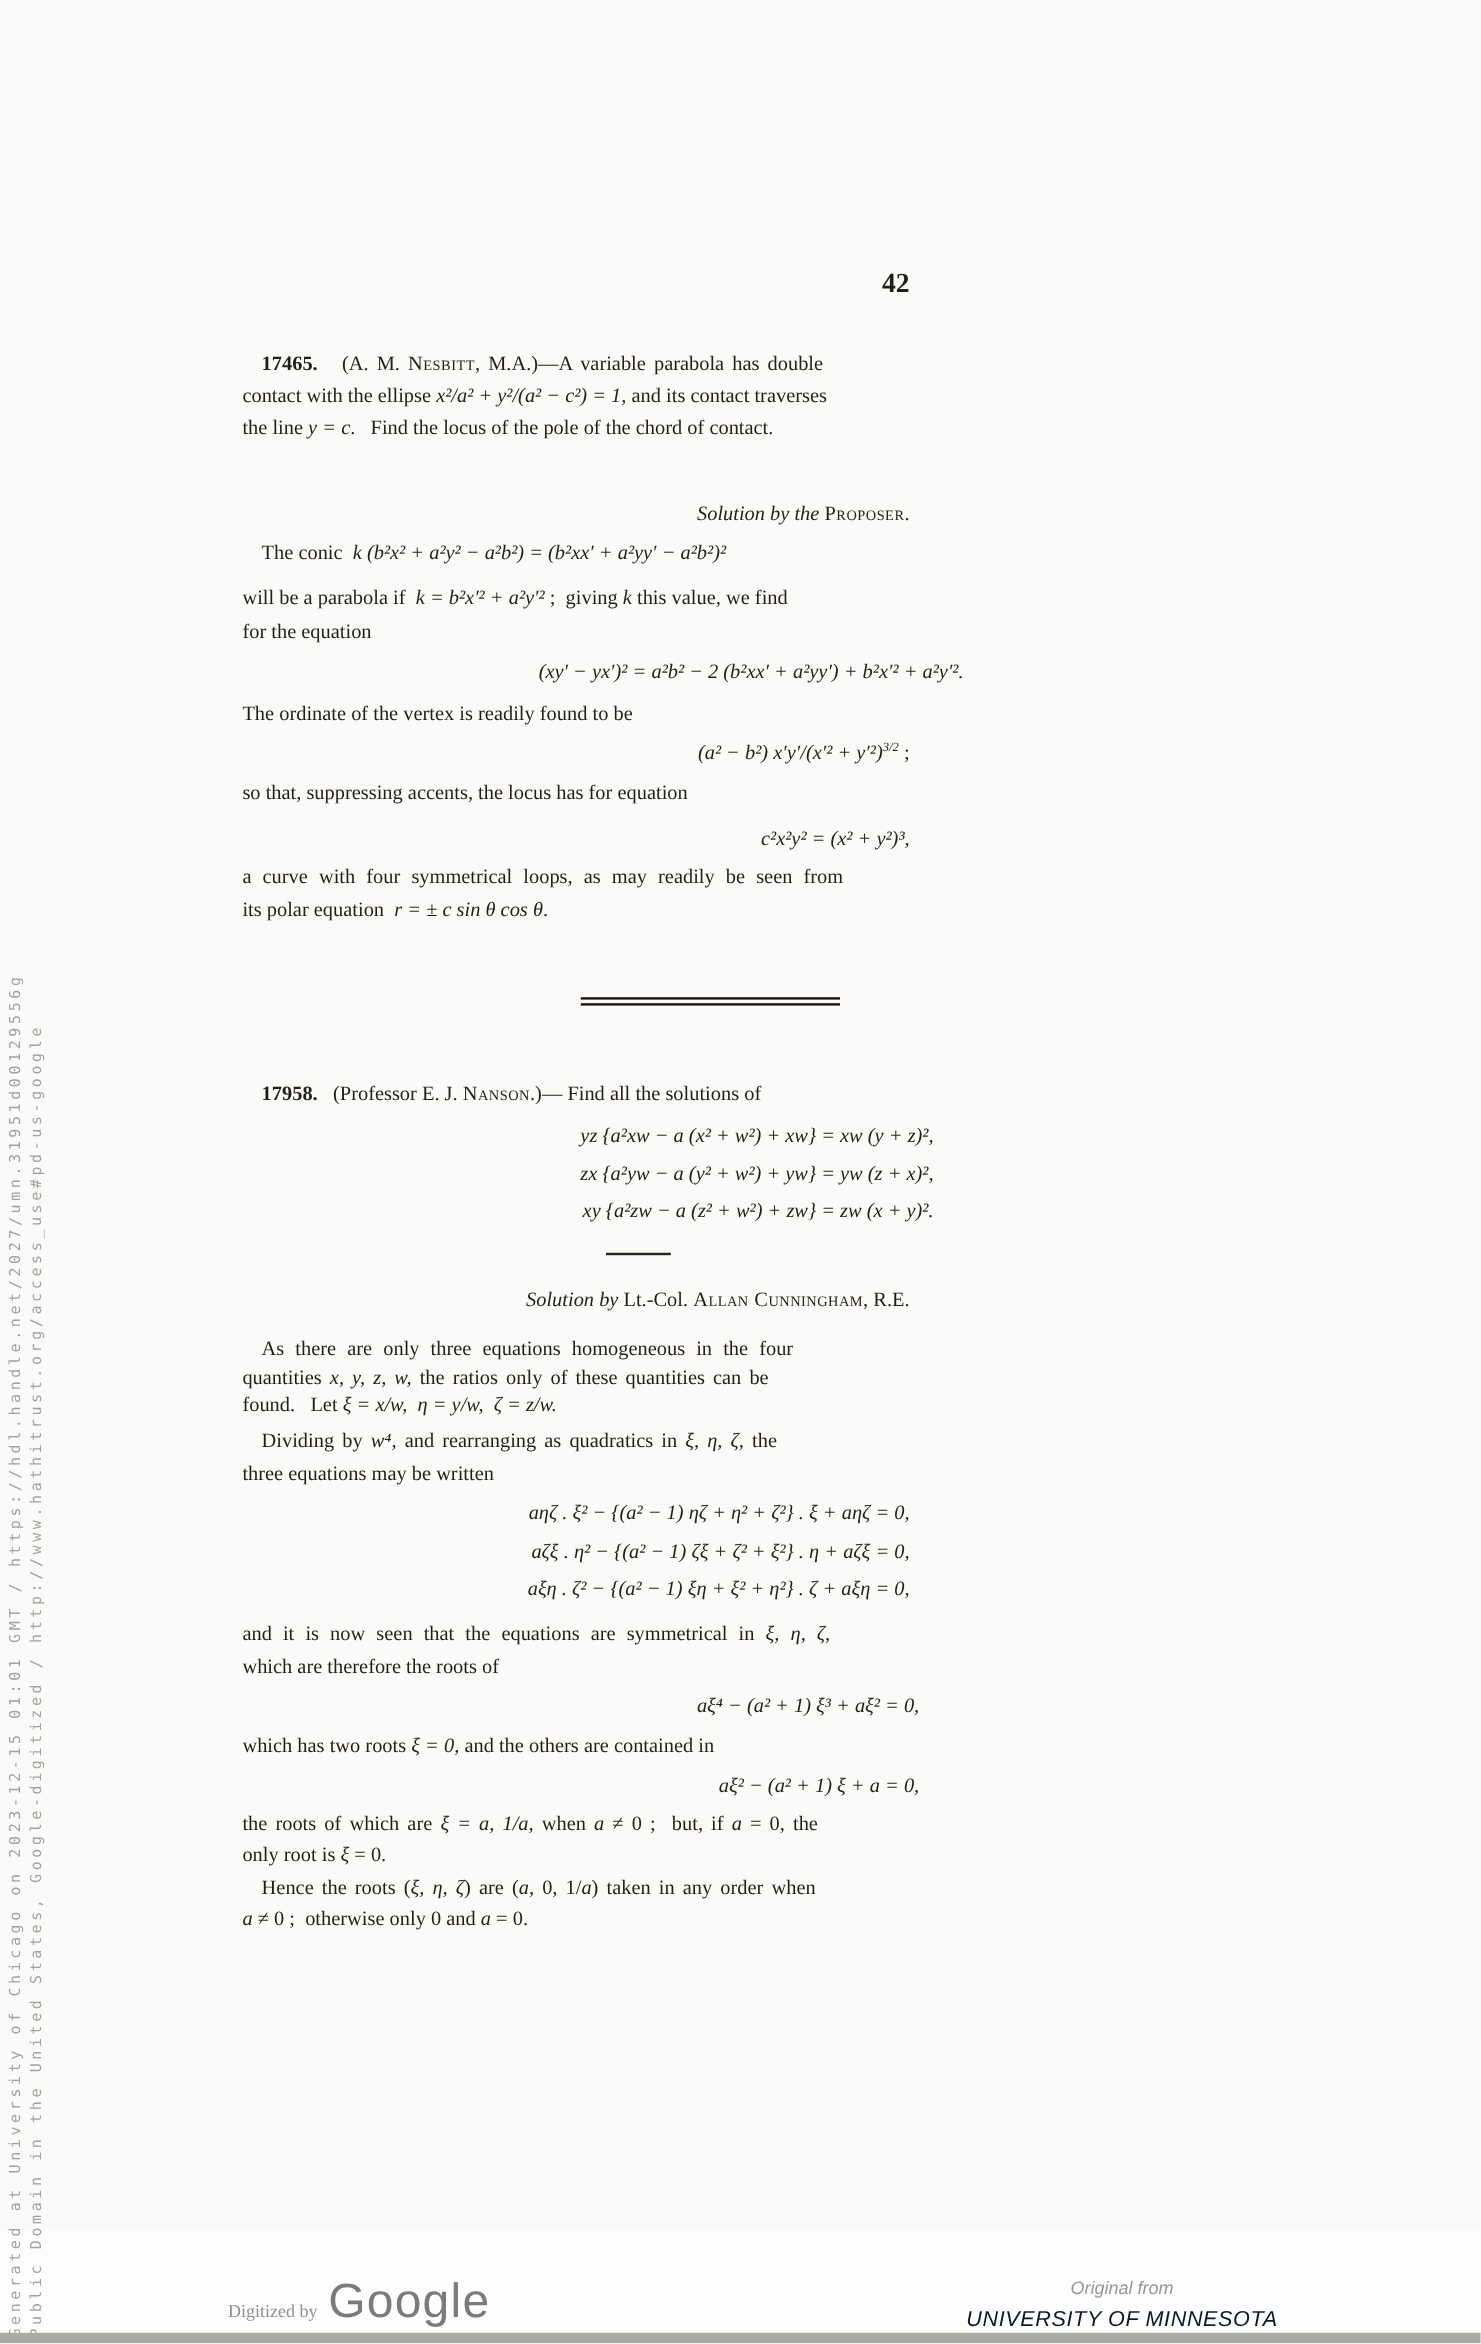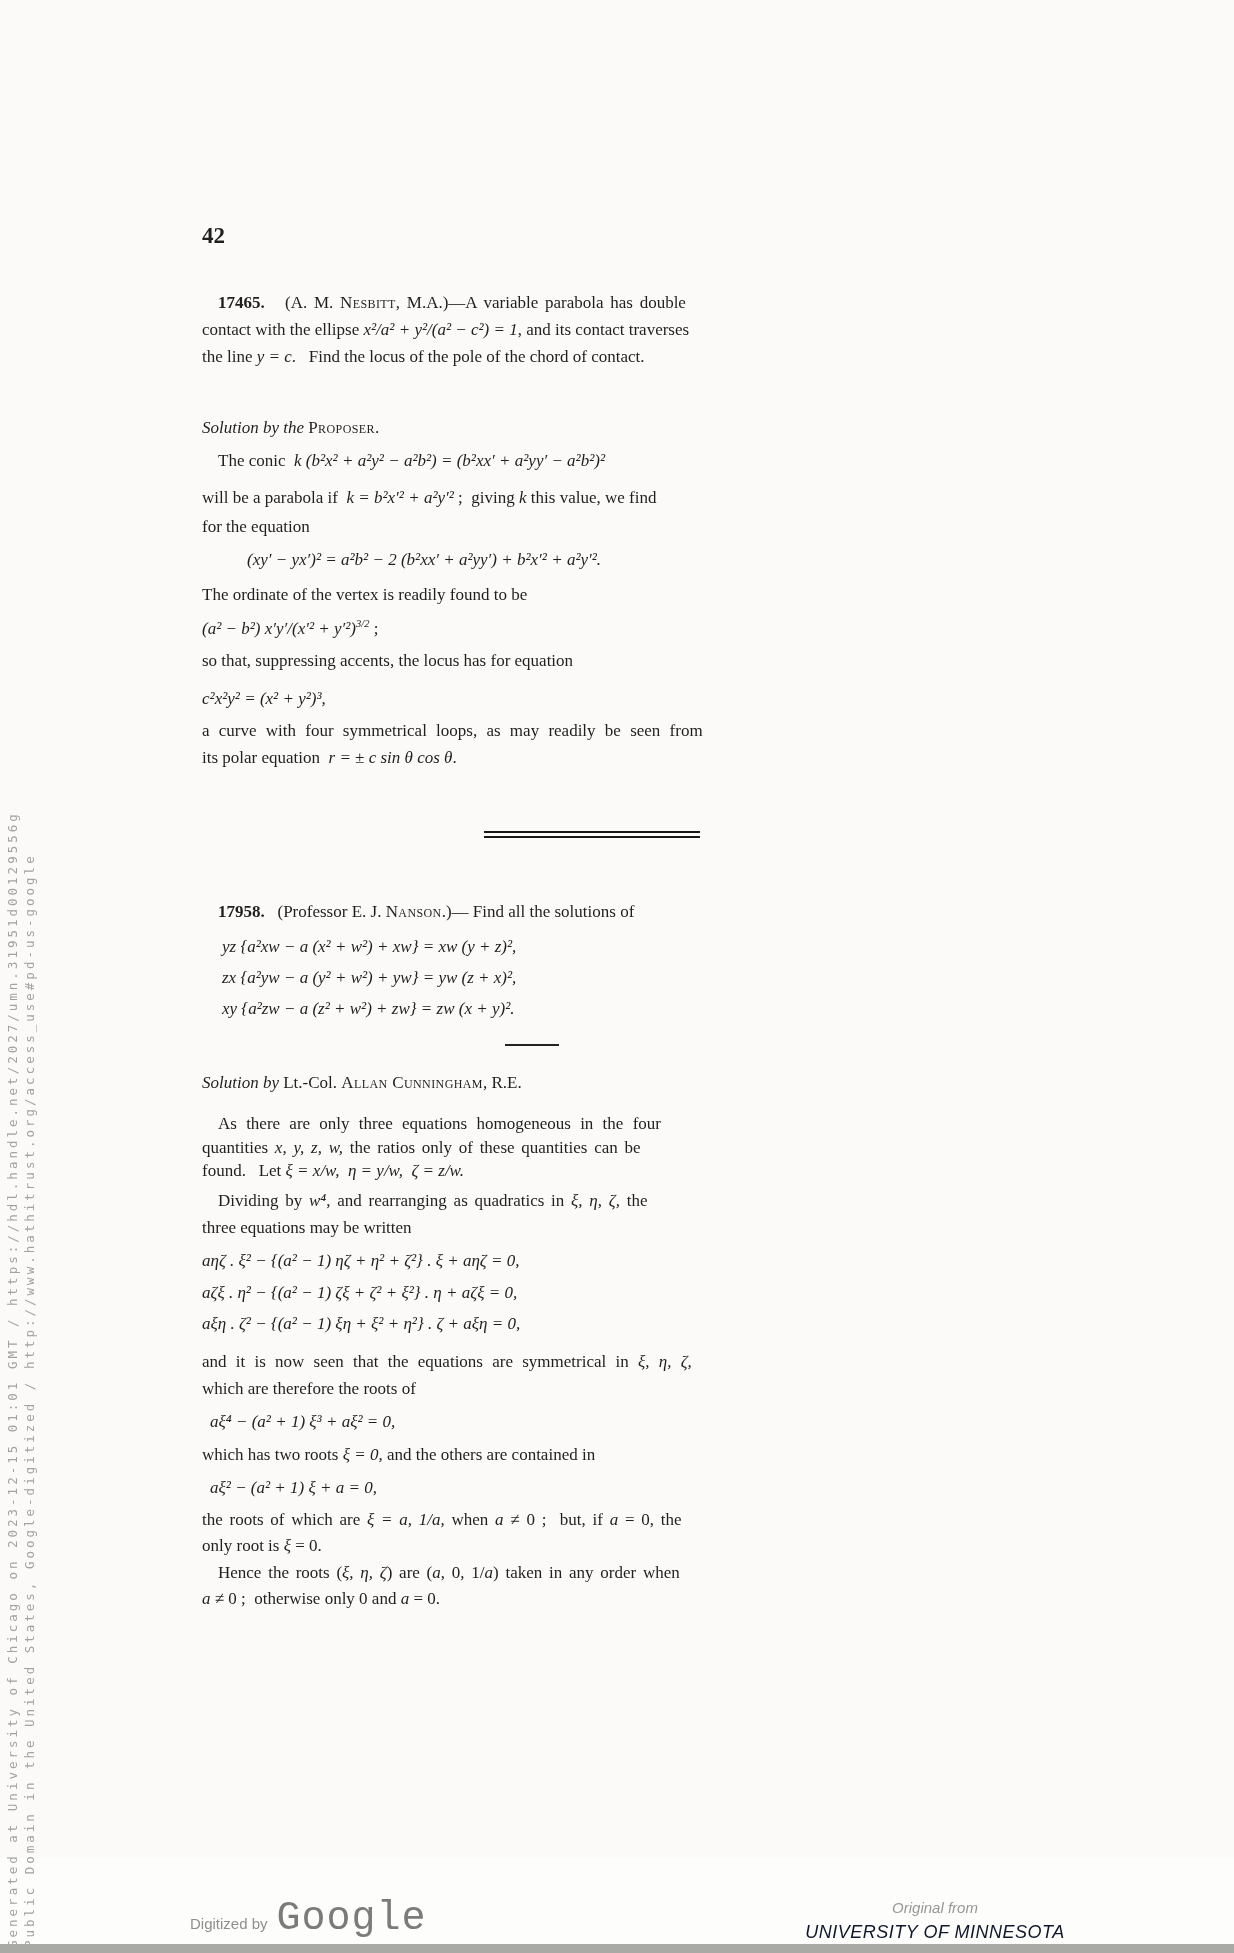--- a/index.html
+++ b/index.html
@@ -11,41 +11,41 @@
   
   .watermark{position:absolute;left:4px;top:1948px;width:1215px;height:36px;
              transform:rotate(-90deg);transform-origin:0 0;}
   .wline{font-family:"DejaVu Sans Mono","Liberation Mono",monospace;font-size:12.5px;
          letter-spacing:3px;line-height:17px;color:#a2a2a0;white-space:nowrap;}
 
   
   .col{position:absolute;left:202px;top:0;width:556px;height:1800px;}
   .tline{position:absolute;left:0;width:100%;font-size:17px;line-height:22px;
          white-space:pre-wrap;color:#211f1c;}
-  .c{text-align:left;}
+  .c{text-align:right;}
   .ind{text-indent:16px;}
   .ws1{word-spacing:2.5px;}
   .ws2{word-spacing:5px;}
   .pageno{font-size:23px;font-weight:bold;}
 
   .s-r{font-style:normal;}
   .s-i{font-style:italic;}
   .s-b{font-weight:bold;}
   .s-sc{font-variant:small-caps;letter-spacing:0.4px;}
   .s-sup{font-size:10.5px;vertical-align:super;font-style:italic;}
 
   .divider{position:absolute;left:282px;top:831px;width:216px;height:3px;
            border-top:2px solid #191715;border-bottom:2px solid #191715;}
   .shortrule{position:absolute;left:303px;top:1044px;width:54px;height:0;
              border-top:2px solid #24221f;}
 
   
   .footer-left{position:absolute;left:190px;top:1896px;display:flex;align-items:baseline;gap:9px;}
-  .dig{font-family:Liberation Sans, sans-serif;font-size:15px;color:#8f8f8d;}
-  .google{font-family:Liberation Mono, monospace;font-size:40px;color:#7b7b79;
+  .dig{font-family:Liberation Serif, serif;font-size:15px;color:#8f8f8d;}
+  .google{font-family:Liberation Sans, sans-serif;font-size:40px;color:#7b7b79;
           letter-spacing:1px;}
   .footer-right{position:absolute;left:780px;top:1899px;width:310px;text-align:center;
                 font-family:"Liberation Sans","DejaVu Sans",sans-serif;font-style:italic;}
   .orig{font-size:15px;color:#979795;}
   .inst{font-size:18px;color:#0f172a;margin-top:6px;letter-spacing:0.5px;}
 </style>
 </head>
 <body>
 
 <div class="stage">

